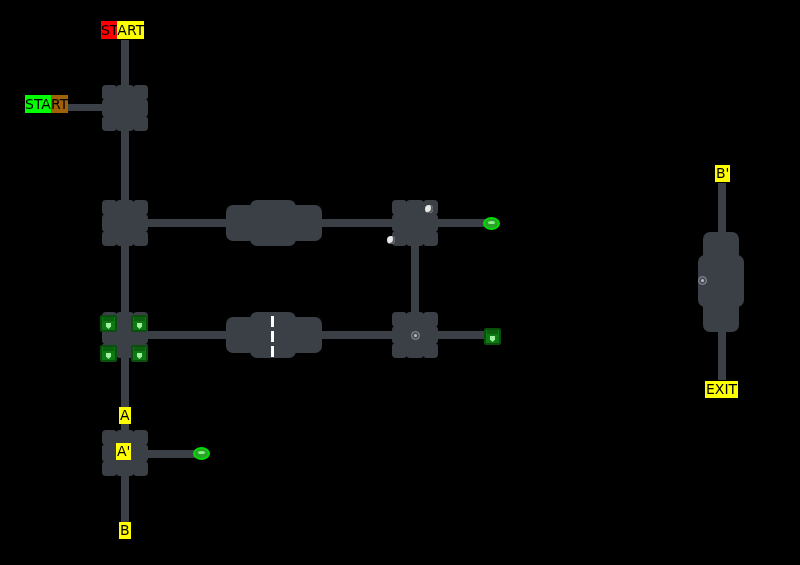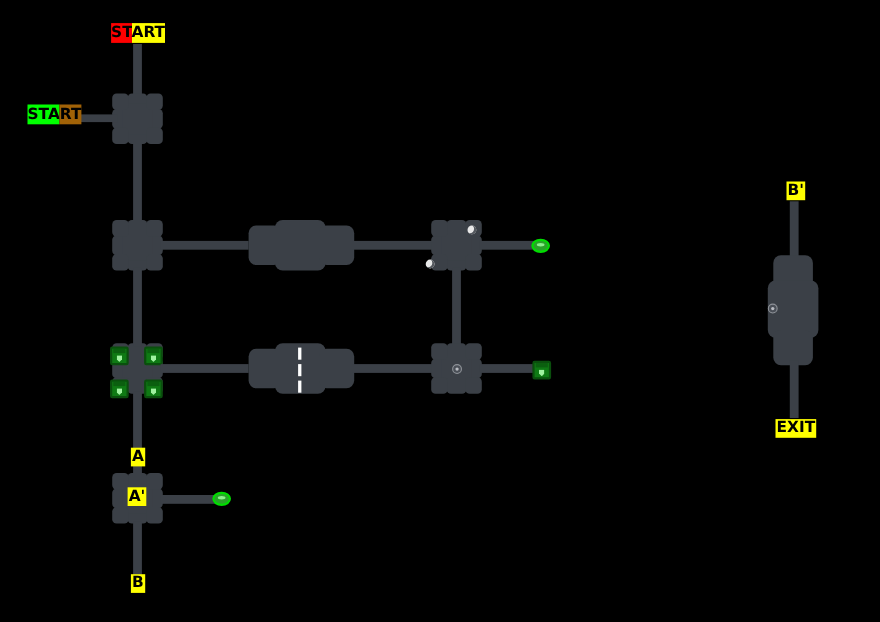--- a/index.html
+++ b/index.html
@@ -74,21 +74,21 @@
   }
   .junction .bump.tl { left: 0;  top: 0; }
   .junction .bump.tr { right: 0; top: 0; }
   .junction .bump.bl { left: 0;  bottom: 0; }
   .junction .bump.br { right: 0; bottom: 0; }
 
   
   .label {
     position: absolute;
     font-family: "DejaVu Sans", sans-serif;
-    font-weight: bold;
+    font-weight: normal;
     font-size: 14px;
     line-height: 15px;
     color: #000000;
     letter-spacing: 0px;
     white-space: nowrap;
     padding: 1px 1px;
   }
   .label.split { background: transparent; padding: 0; }
   .label .seg { padding: 1px 0px; }
 

